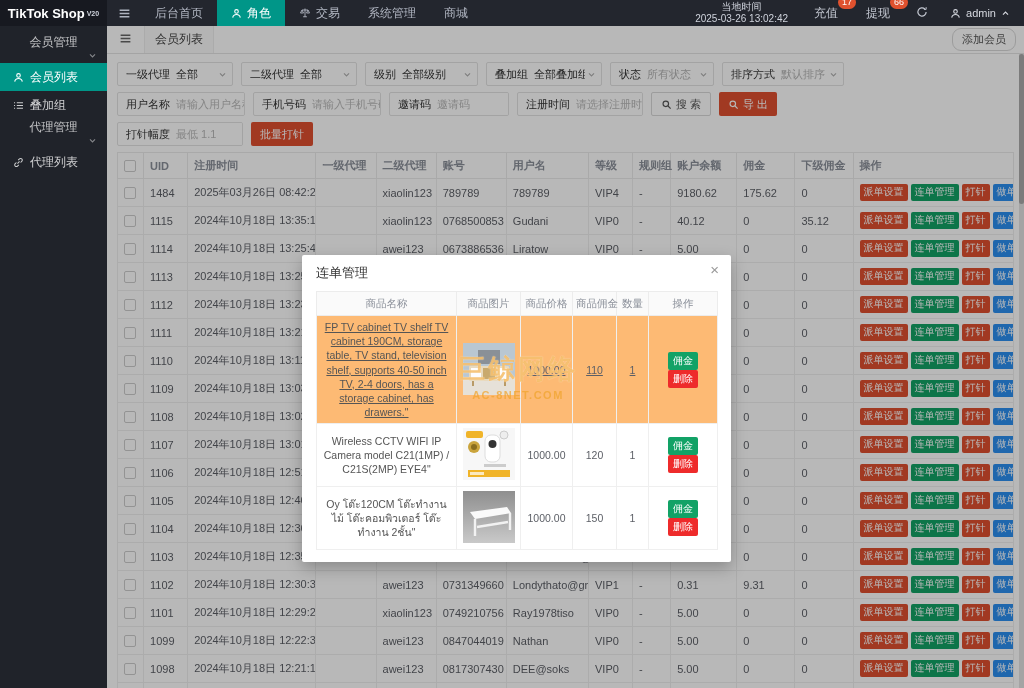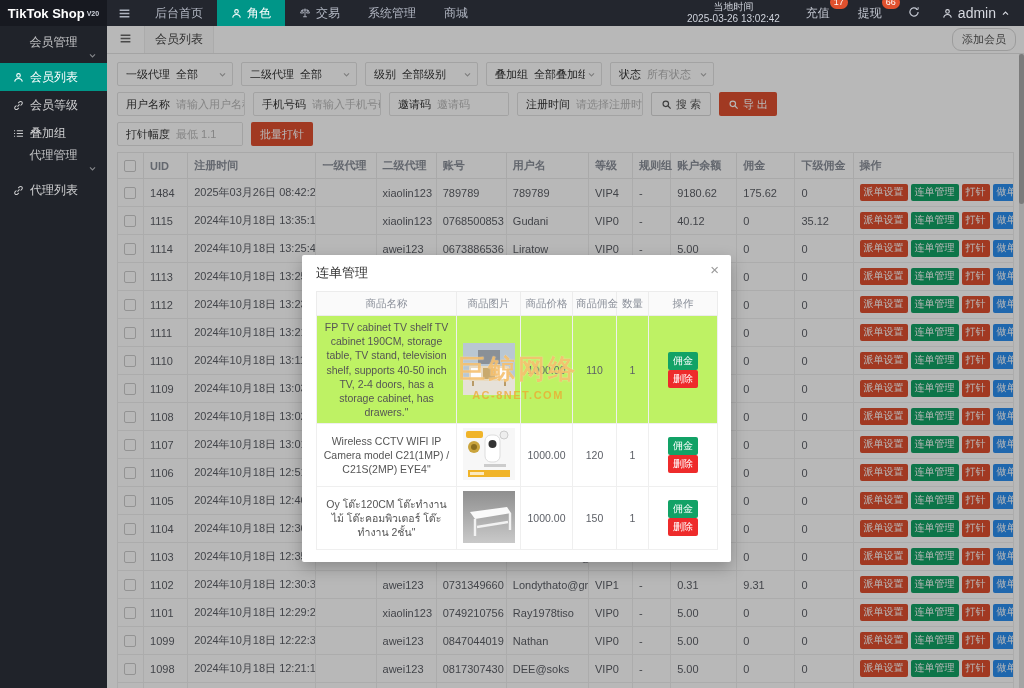--- a/index.html
+++ b/index.html
@@ -13,21 +13,21 @@
   #logo { width:107px; background:#171920; color:#fff; display:flex; align-items:center; justify-content:center; font-weight:bold; font-size:13px; letter-spacing:0; }
   #logo sup { font-size:7px; margin-left:2px; color:#cfd3dc; }
   #nav-hamburger { width:34px; display:flex; align-items:center; justify-content:center; color:#aeb3bf; cursor:pointer; }
   .nav-item { display:flex; align-items:center; gap:5px; padding:0 14px; color:#b2b7c3; font-size:12px; cursor:pointer; }
   .nav-item.active { background:#009688; color:#fff; }
   #nav-right { margin-left:auto; display:flex; align-items:center; color:#c3c7d1; }
   #time-block { text-align:center; font-size:10px; line-height:1.25; margin-right:16px; color:#cfd3dc; }
   .nav-link { position:relative; padding:0 10px; font-size:12px; cursor:pointer; }
   .badge { position:absolute; top:-9px; right:-8px; background:#e0512e; color:#fff; font-size:9px; height:13px; line-height:13px; padding:0 4px; border-radius:7px; }
   #refresh-wrap { padding:0 16px; cursor:pointer; color:#c3c7d1; }
-  #user-wrap { display:flex; align-items:center; gap:5px; padding:0 14px 0 6px; cursor:pointer; font-size:14px; color:#d6d9e0; }
+  #user-wrap { display:flex; align-items:center; gap:5px; padding:0 14px 0 6px; cursor:pointer; font-size:11px; color:#d6d9e0; }
 
   
   #sidebar { position:absolute; top:26px; left:0; bottom:0; width:107px; background:#20232a; padding-top:8px; z-index:60; }
   .side-group { height:29px; display:flex; align-items:center; padding:0 10px; color:rgba(255,255,255,.72); font-size:12px; cursor:pointer;flex-direction:column; }
   .side-group .icon { margin-left:auto; color:rgba(255,255,255,.45); }
   .side-item { height:28px; display:flex; align-items:center; gap:6px; padding:0 10px 0 13px; color:rgba(255,255,255,.78); font-size:12px; cursor:pointer; }
   .side-item.active { background:#009688; color:#fff; }
 
   
   #content { position:absolute; top:26px; left:107px; right:0; bottom:0; background:#f0f0f0; }
@@ -59,21 +59,21 @@
   
   #overlay { position:absolute; top:26px; left:107px; right:0; bottom:0; background:rgba(0,0,0,.28); z-index:80; }
   #modal { position:absolute; left:302px; top:255px; width:429px; background:#fff; z-index:90; border-radius:2px; box-shadow:0 6px 16px rgba(0,0,0,.25); }
   #modal-header { position:relative; padding:9px 14px 7px; font-size:13px; color:#333; }
   #modal-close { position:absolute; right:12px; top:6px; font-size:15px; color:#999; cursor:pointer; }
   #modal-body { padding:2px 14px 12px; position:relative; }
   #product-table { width:100%; border-collapse:collapse; table-layout:fixed; font-size:10.5px; color:#5c5f66; }
   #product-table th { height:24px; font-weight:normal; color:#8a8f99; border:1px solid #ececec; background:#fafafa; padding:0 3px; white-space:nowrap; }
   #product-table td { border:1px solid #efefef; padding:4px 4px; text-align:center; }
   #product-table td.pname { line-height:1.35; color:#555; }
-  #product-table tr.hl td { background:#bef264; }
+  #product-table tr.hl td { background:#fdba74;text-decoration:underline; }
   .pimg { width:52px; height:52px; display:inline-block; }
   .mbtn { display:inline-block; padding:2px 5px; border-radius:2px; color:#fff; font-size:10px; margin:0 2px; cursor:pointer; }
   .m0 { background:#12a266; } .m1 { background:#ee2b2b; }
   #watermark { position:absolute; left:131px; top:62px; width:170px; text-align:center; pointer-events:none; z-index:5; }
   #wm1 { font-size:27px; font-weight:bold; letter-spacing:3px; color:rgba(240,163,45,.62); text-shadow:0 0 1px rgba(255,255,255,.8); }
   #wm2 { font-size:11px; font-weight:bold; letter-spacing:1.5px; color:rgba(240,163,45,.72); margin-top:2px; }
 
   
   #scrollbar { position:absolute; top:28px; right:0; bottom:0; width:5px; background:#e3e3e3; }
   #scroll-thumb { width:5px; height:150px; background:#ababab; border-radius:3px; }
@@ -167,30 +167,20 @@
       <span class="icon ">
         <svg width="11" height="11" viewBox="0 0 16 16" fill="none" stroke="currentColor" stroke-width="1.6">
           <circle cx="8" cy="5" r="2.6"></circle>
           <path d="M2.5 14c.5-3 2.7-4.5 5.5-4.5s5 1.5 5.5 4.5"></path>
         </svg>
       </span>
       <span>会员列表</span>
     </div>
     <div class="side-item">
       <span class="icon ">
-        <svg width="11" height="11" viewBox="0 0 16 16" fill="none" stroke="currentColor" stroke-width="1.5">
-          <path d="M6.5 9.5l3-3"></path>
-          <path d="M5 8l-1.8 1.8a2.4 2.4 0 0 0 3.4 3.4L8.4 11.4"></path>
-          <path d="M11 8l1.8-1.8a2.4 2.4 0 0 0-3.4-3.4L7.6 4.6"></path>
-        </svg>
-      </span>
-      <span>会员等级</span>
-    </div>
-    <div class="side-item">
-      <span class="icon ">
         <svg width="11" height="11" viewBox="0 0 16 16" fill="none" stroke="currentColor" stroke-width="1.6">
           <path d="M5.5 4h9M5.5 8h9M5.5 12h9M1.5 4h1.5M1.5 8h1.5M1.5 12h1.5"></path>
         </svg>
       </span>
       <span>叠加组</span>
     </div>
     <div class="side-group">
       <span>代理管理</span>
       <span class="icon ">
         <svg width="9" height="9" viewBox="0 0 16 16" fill="none" stroke="currentColor" stroke-width="2">
@@ -254,20 +244,29 @@
      <span class="fval">全部叠加组</span>
      <span class="icon arrow">
             <svg width="9" height="9" viewBox="0 0 16 16" fill="none" stroke="currentColor" stroke-width="2">
               <path d="M3.5 6l4.5 4.5L12.5 6"></path>
             </svg>
           </span>
         </div>
         <div class="fctrl" style="width:104px">
      <span class="flabel">状态</span>
      <span class="fval muted">所有状态</span>
+     <span class="icon arrow">
+            <svg width="9" height="9" viewBox="0 0 16 16" fill="none" stroke="currentColor" stroke-width="2">
+              <path d="M3.5 6l4.5 4.5L12.5 6"></path>
+            </svg>
+          </span>
+        </div>
+        <div class="fctrl" style="width:122px">
+     <span class="flabel">排序方式</span>
+     <span class="fval muted">默认排序</span>
      <span class="icon arrow">
             <svg width="9" height="9" viewBox="0 0 16 16" fill="none" stroke="currentColor" stroke-width="2">
               <path d="M3.5 6l4.5 4.5L12.5 6"></path>
             </svg>
           </span>
         </div>
       </div>
     <div class="frow" id="filter-inputs">
         <div class="fctrl" style="width:128px">
      <span class="flabel">用户名称</span>

